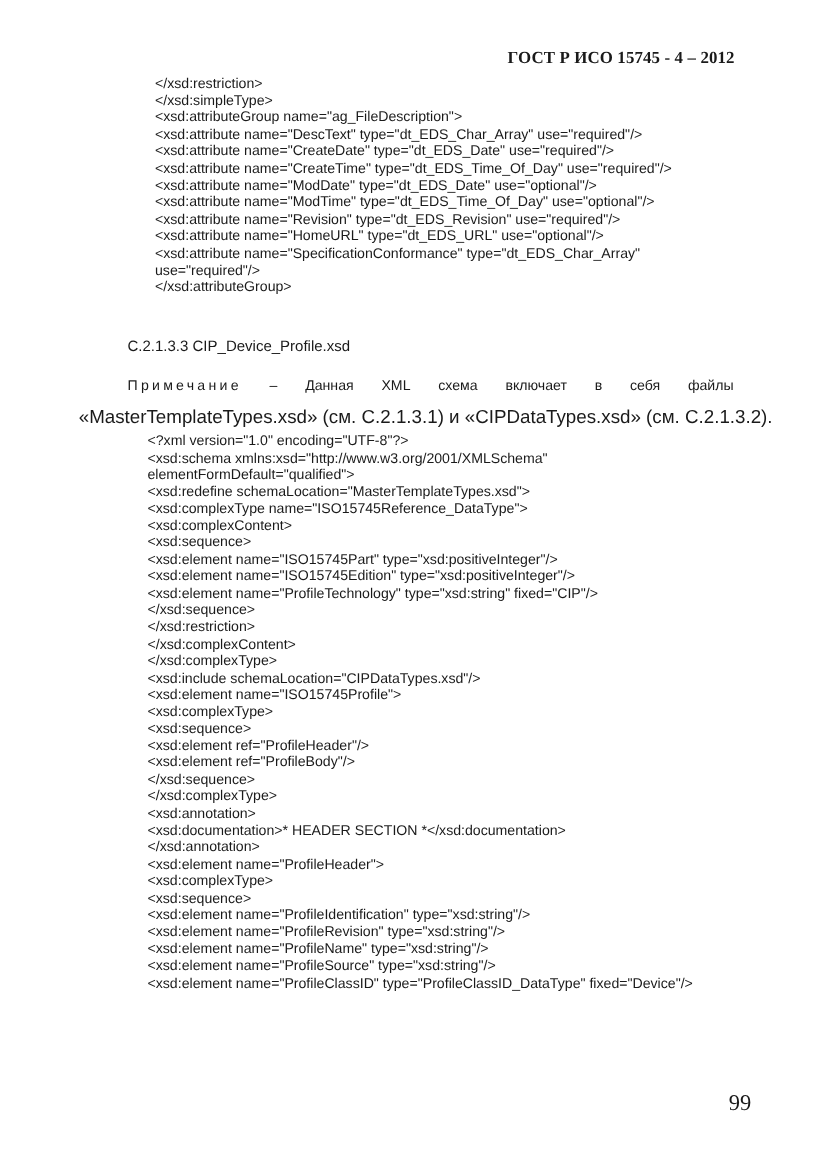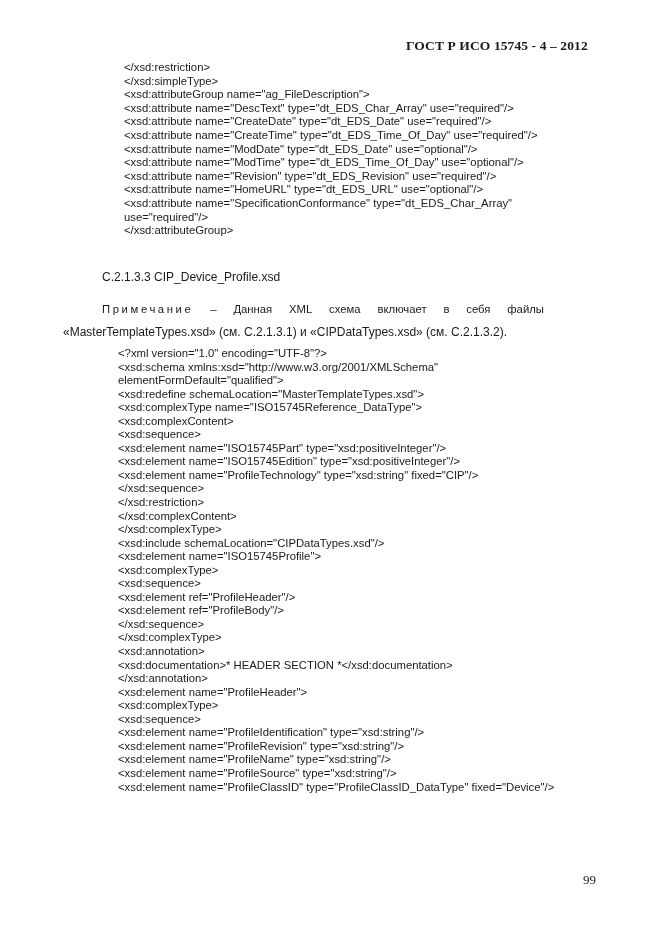--- a/index.html
+++ b/index.html
@@ -1,25 +1,25 @@
 <!DOCTYPE html>
 <html><head>
 <meta charset="utf-8">
 <style>
   html, body { margin:0; padding:0; background:#ffffff; }
   body { width:661px; height:936px; position:relative; overflow:hidden; font-family:"Liberation Sans", sans-serif; color:#1a1a1a; }
   .header { position:absolute; left:406px; top:38px; font-size:13.5px; font-weight:bold; letter-spacing:0.1px;font-family:Liberation Serif, serif; }
   .code1 { position:absolute; left:102px; top:61px; font-size:11.3px; line-height:13.6px; }
   .code1 div, .code2 div { white-space:nowrap;margin-left:22px; }
   .section { position:absolute; left:102px; top:270px; font-size:12px; }
-  .note1 { position:absolute; left:102px; top:303px; width:442px; font-size:11.3px; display:flex; justify-content:space-between; }
+  .note1 { position:absolute; left:102px; top:303px; width:485px; font-size:11.3px; display:flex; justify-content:space-between; }
   .note1 .spaced { letter-spacing:2.6px; }
-  .note2 { position:absolute; left:63px; top:325px; font-size:12px; }
+  .note2 { position:absolute; left:63px; top:325px; font-size:15px; }
   .code2 { position:absolute; left:96px; top:347px; font-size:11.3px; line-height:13.55px; }
-  .pagenum { position:absolute; left:583px; top:872px; font-family:"Liberation Serif", serif; font-size:13px; }
+  .pagenum { position:absolute; left:583px; top:872px; font-family:"Liberation Serif", serif; font-size:18px; }
 </style>
 </head>
 <body>
 
 <div class="header">ГОСТ Р ИСО 15745 - 4 – 2012</div>
 
 <div class="code1" id="code1">
     <div>&lt;/xsd:restriction&gt;</div>
     <div>&lt;/xsd:simpleType&gt;</div>
     <div>&lt;xsd:attributeGroup name="ag_FileDescription"&gt;</div>

